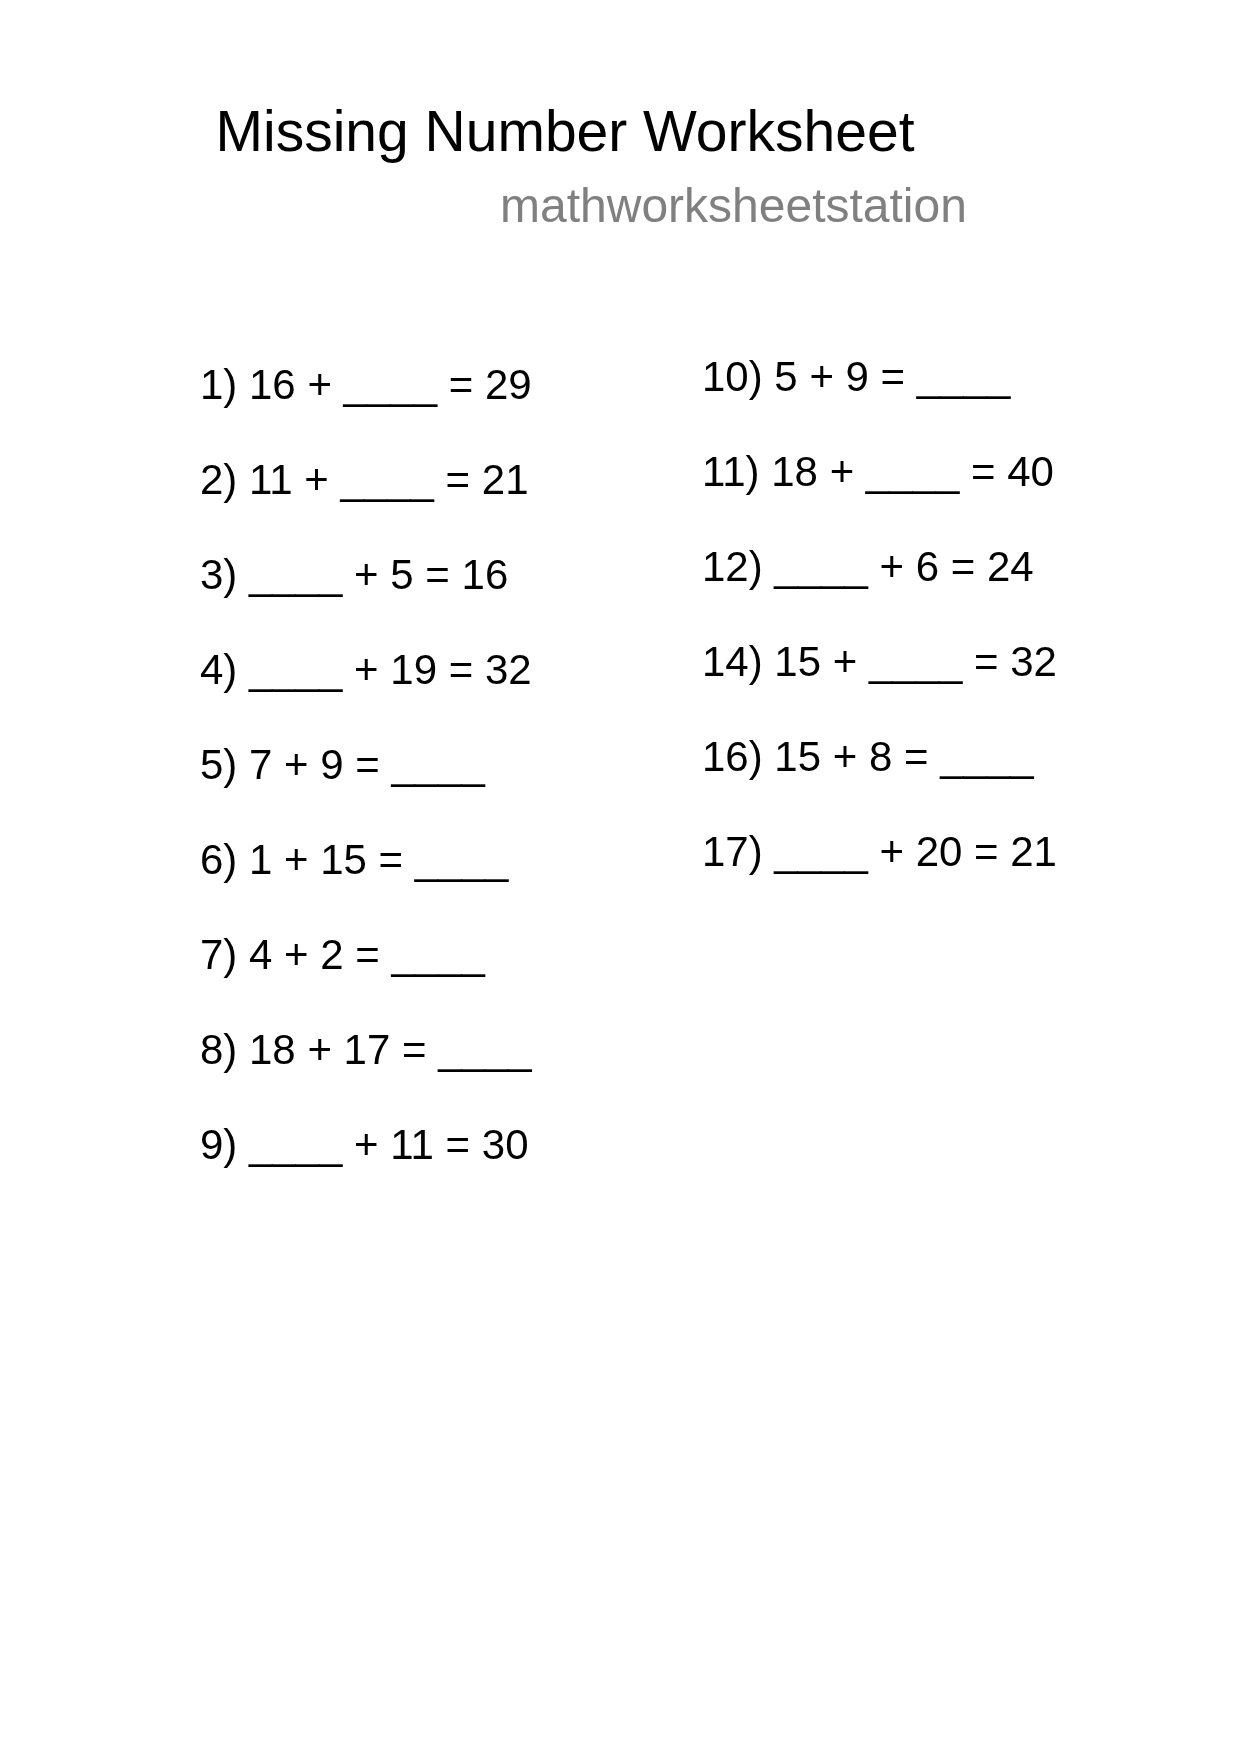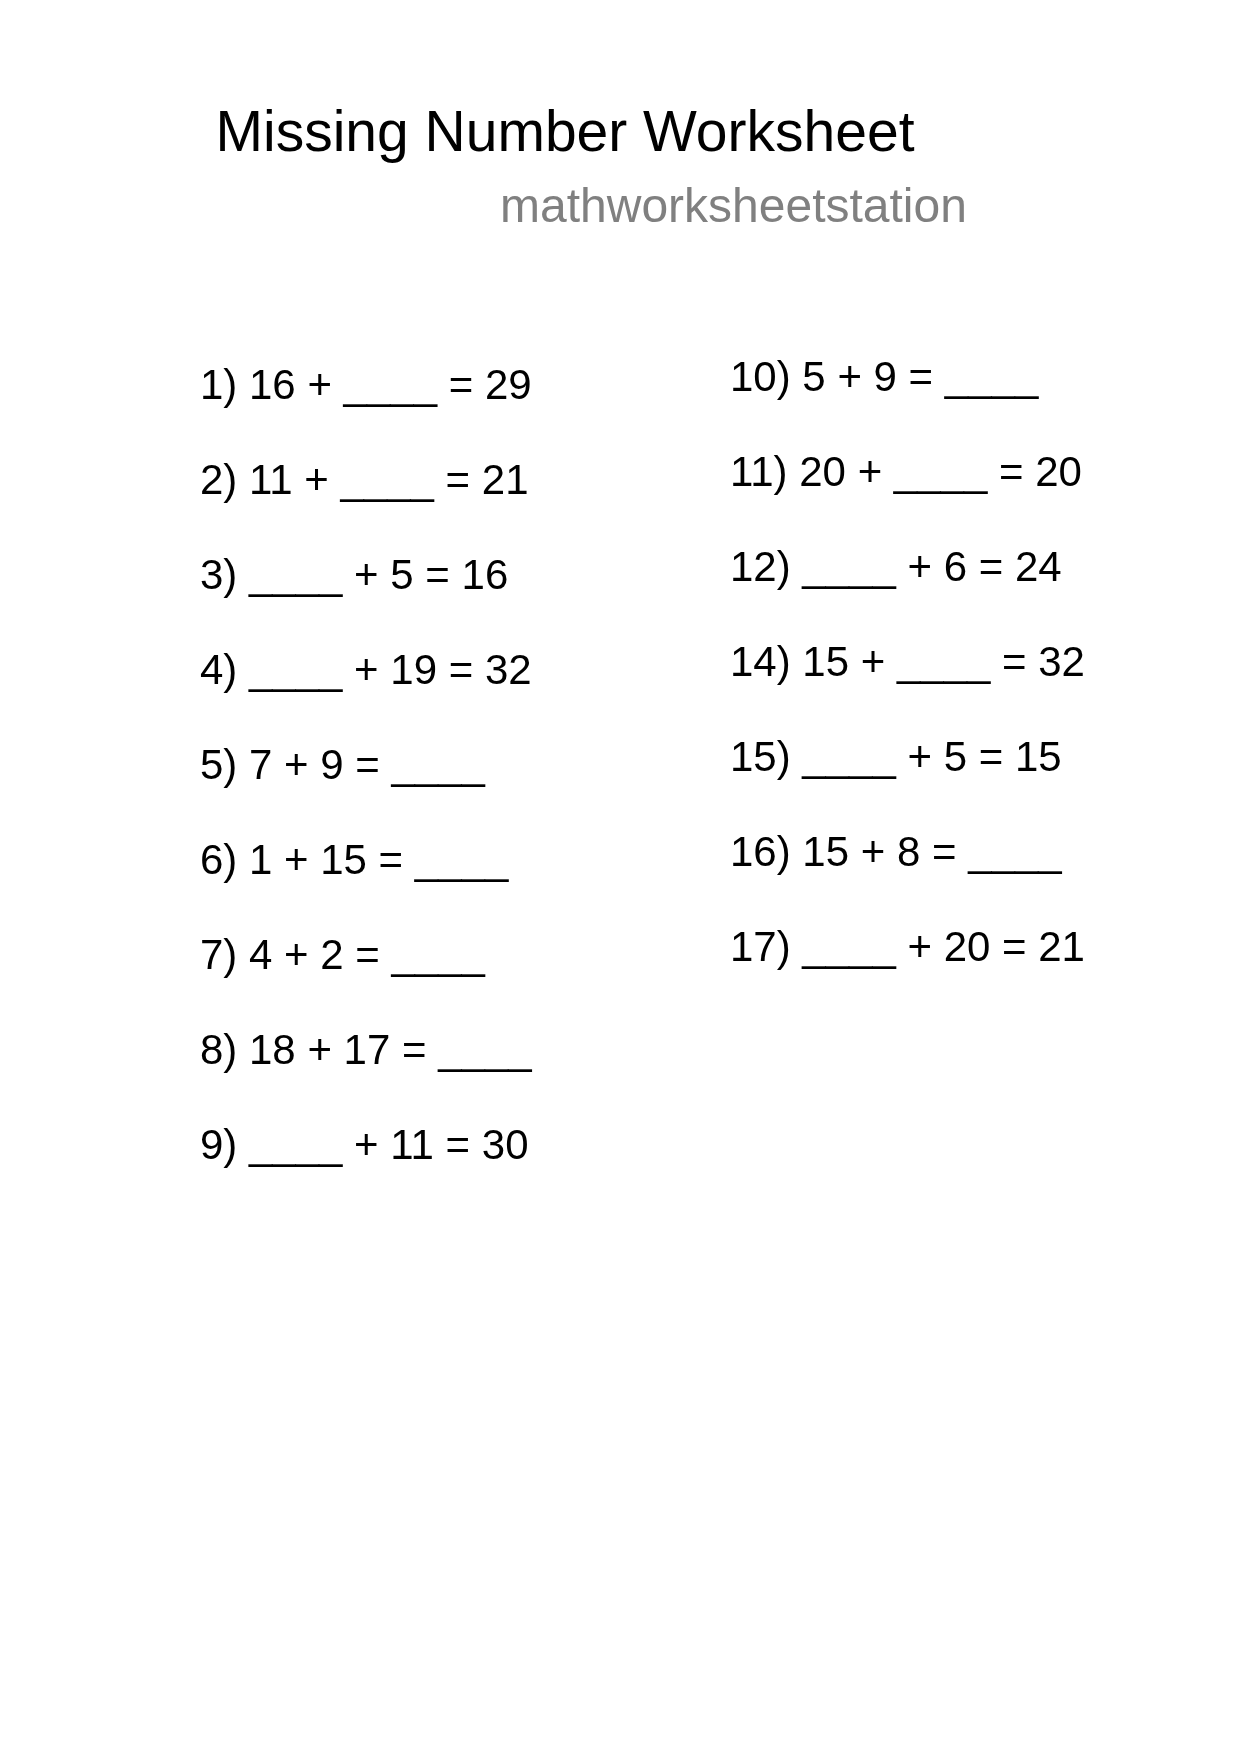--- a/index.html
+++ b/index.html
@@ -33,21 +33,21 @@
       top: 180px;
       font-size: 48px;
       line-height: 52px;
       color: #808080;
     }
     .col {
       position: absolute;
       top: 345px;
     }
     .col.left { left: 200px; margin-top: 8px; }
-    .col.right { left: 702px; margin-left: 28px; }
+    .col.right { left: 702px; }
     .problem {
       height: 95px;
       font-size: 42px;
       line-height: 64px;
       white-space: pre;
     }
   </style>
 </head>
 <body>
 
@@ -62,20 +62,19 @@
     <div class="problem">4) ____ + 19 = 32</div>
     <div class="problem">5) 7 + 9 = ____</div>
     <div class="problem">6) 1 + 15 = ____</div>
     <div class="problem">7) 4 + 2 = ____</div>
     <div class="problem">8) 18 + 17 = ____</div>
     <div class="problem">9) ____ + 11 = 30</div>
   </div>
 
   <div class="col right">
     <div class="problem">10) 5 + 9 = ____</div>
-    <div class="problem">11) 20 + ____ = 20</div>
+    <div class="problem">11) 18 + ____ = 40</div>
     <div class="problem">12) ____ + 6 = 24</div>
     <div class="problem">14) 15 + ____ = 32</div>
-    <div class="problem">15) ____ + 5 = 15</div>
     <div class="problem">16) 15 + 8 = ____</div>
     <div class="problem">17) ____ + 20 = 21</div>
   </div>
 </div>
 
 </body></html>

